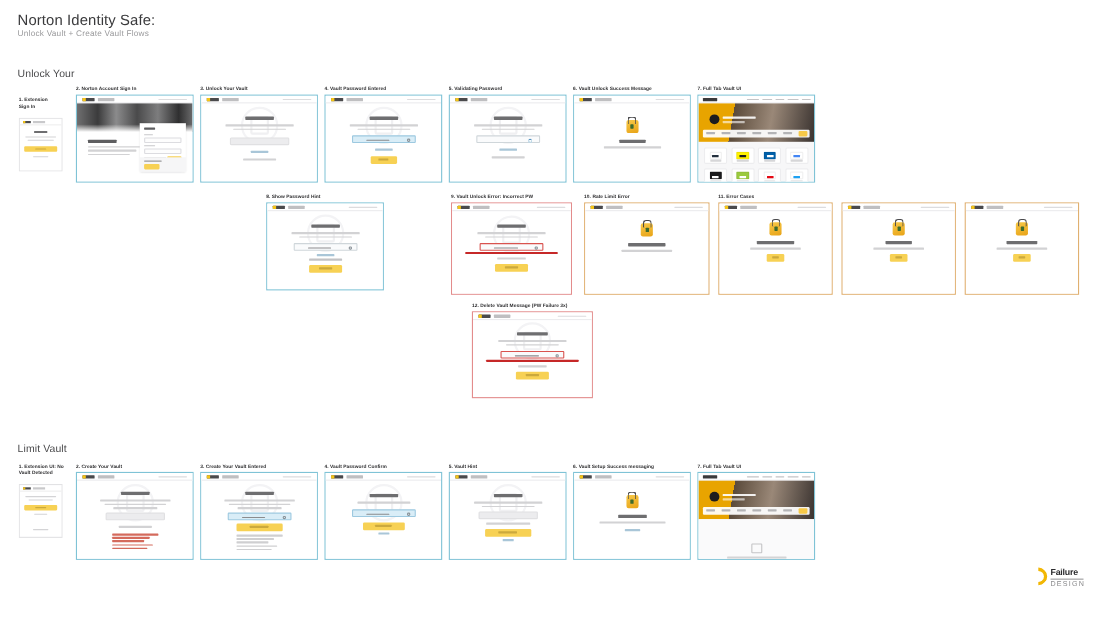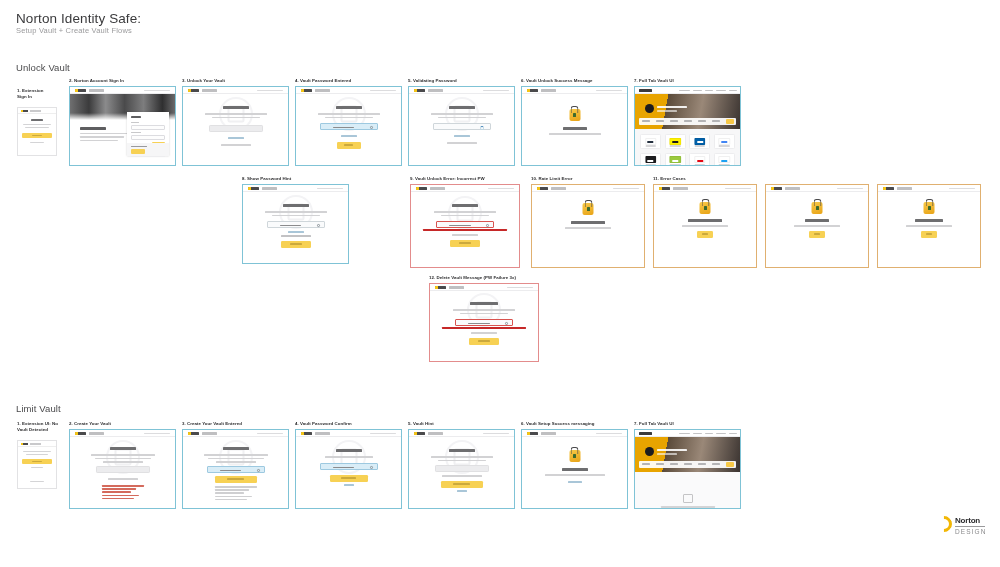--- a/index.html
+++ b/index.html
@@ -202,23 +202,23 @@
   .nd .wm1{font-size:8px;font-weight:700;color:#2b2b2d;line-height:9px;letter-spacing:-.2px;}
   .nd .wm-rule{width:30px;height:1px;background:#9a9a9c;margin:1px 0;}
   .nd .wm2{font-size:6.5px;font-weight:400;color:#8a8a8c;letter-spacing:1.1px;line-height:8px;}
 </style>
 </head>
 <body>
 
 <div id="page">
 
   <div class="doc-title">Norton Identity Safe:</div>
-  <div class="doc-sub">Setup Vault + Create Vault Flows</div>
-
-  <div class="section-title" style="left:16px; top:62px;">Unlock Vault</div>
+  <div class="doc-sub">Unlock Vault + Create Vault Flows</div>
+
+  <div class="section-title" style="left:16px; top:62px;">Unlock Your</div>
 
   <div class="frame" style="left:17px; top:88px; width:46px; height:80px;">
     <div class="frame-label" style="width:46px;">1. Extension
 Sign In</div>
     <div class="frame-box none" style="top:19px; width:40px; height:49px;">
       <div class="ext">
         <div class="ext-head">
           <div class="ext-logo"></div>
           <div class="ext-brand"></div>
         </div>
@@ -728,19 +728,19 @@
           </div>
 
         </div>
       </div>
     </div>
   </div>
 
   <div class="nd">
     <div class="ring"></div>
     <div class="wordmark">
-      <div class="wm1">Norton</div>
+      <div class="wm1">Failure</div>
       <div class="wm-rule"></div>
       <div class="wm2">DESIGN</div>
     </div>
   </div>
 
 </div>
 
 </body></html>

